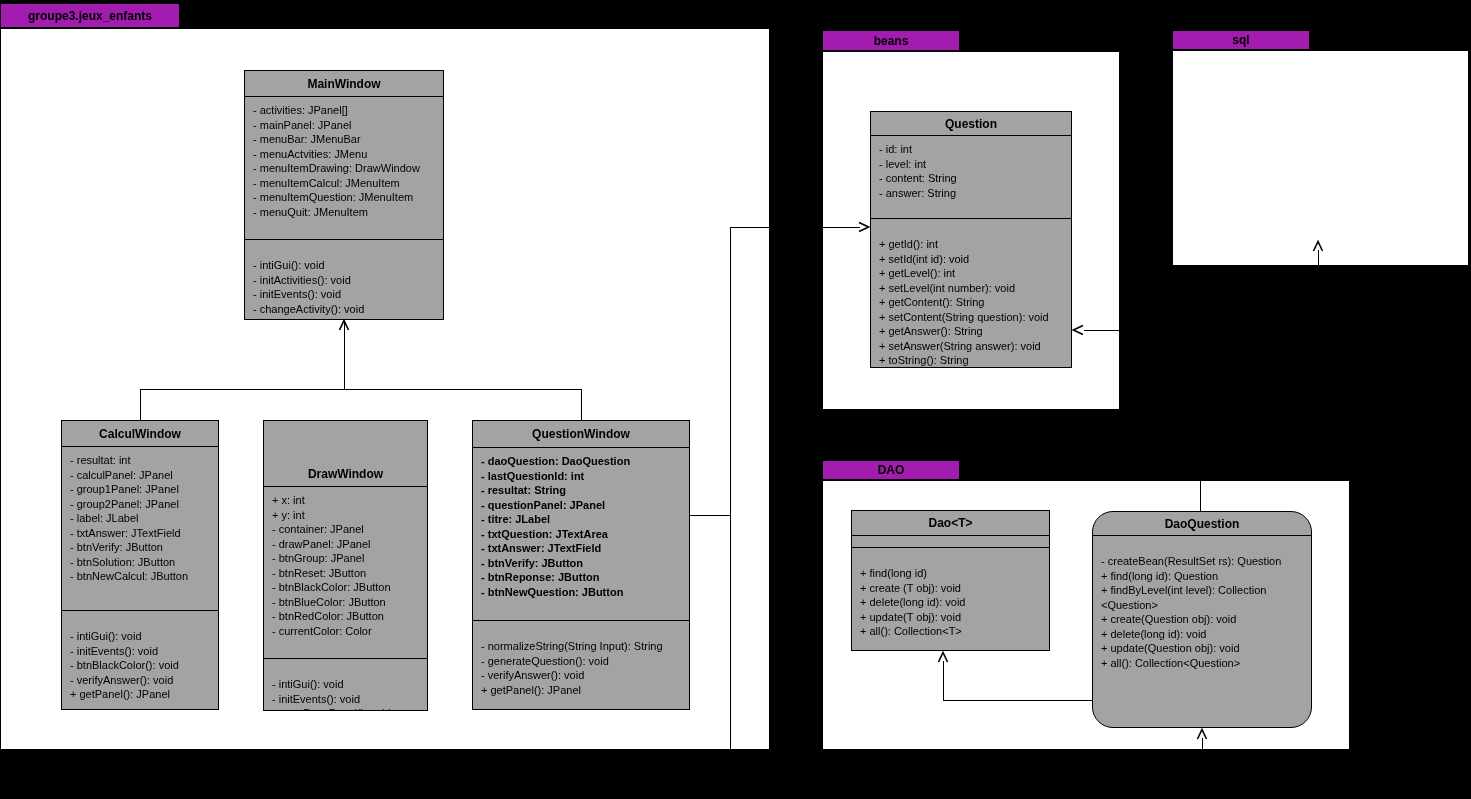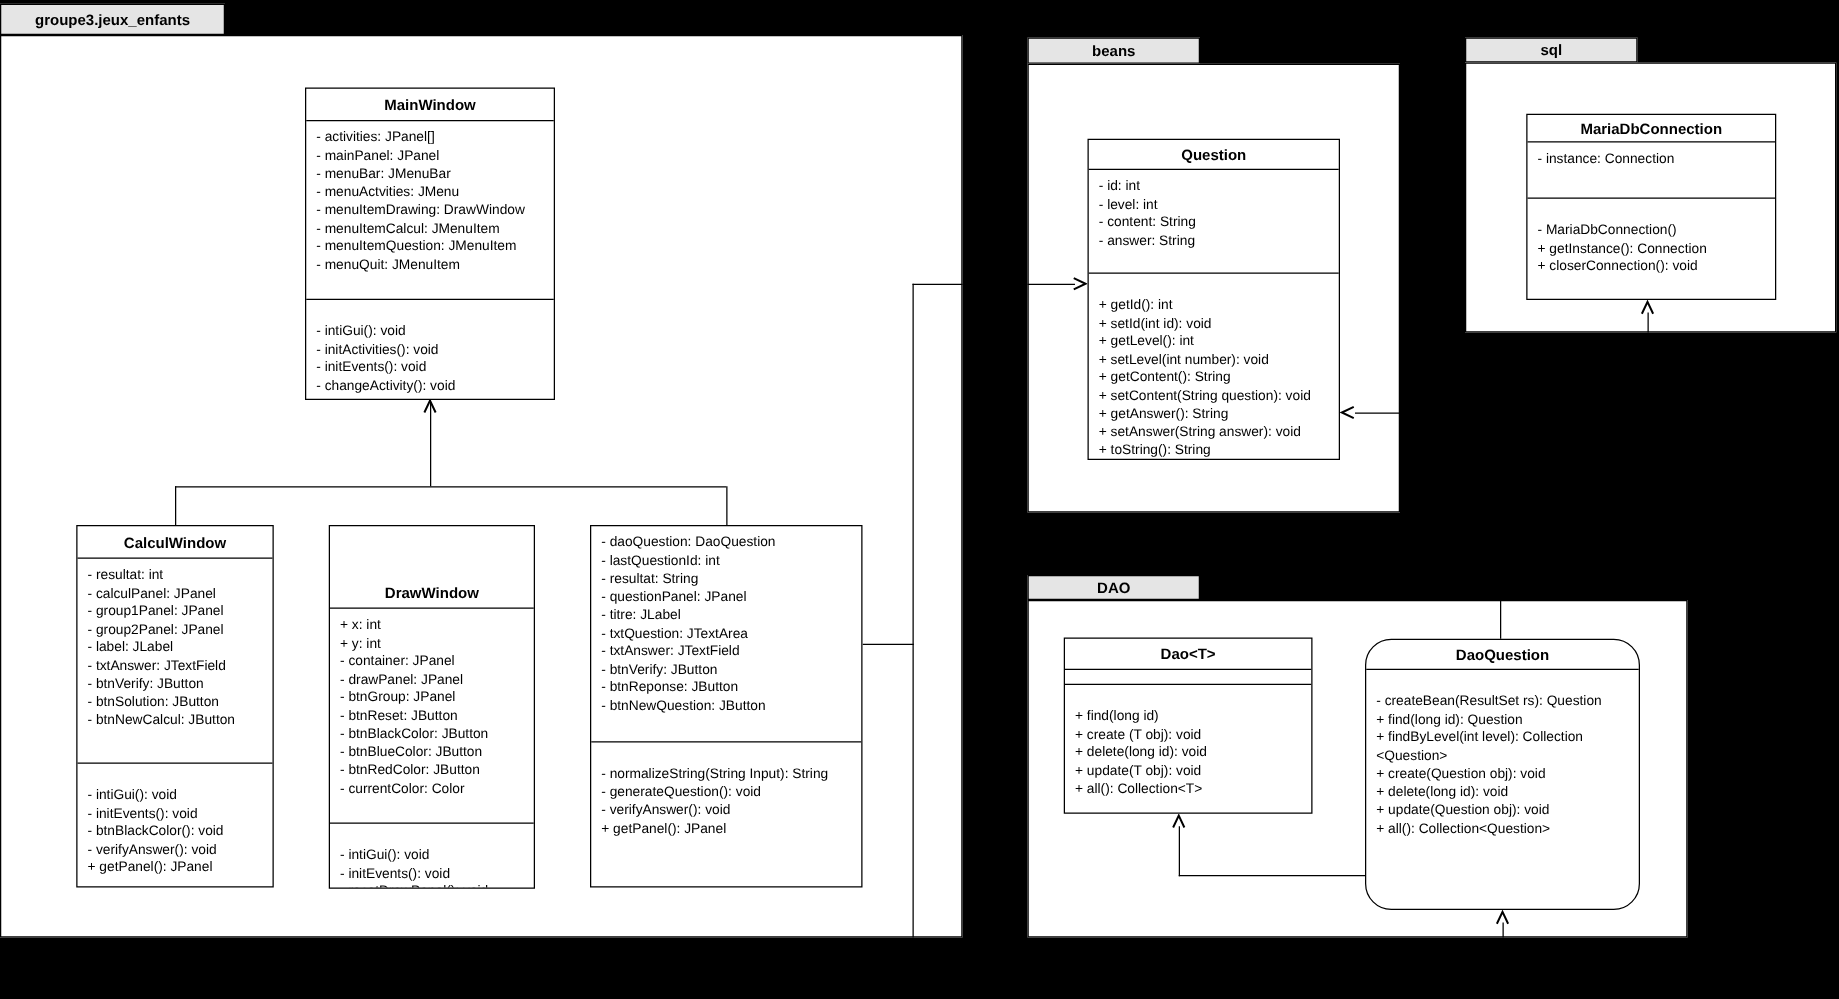--- a/index.html
+++ b/index.html
@@ -1,29 +1,29 @@
 <!DOCTYPE html>
 <html><head>
 <meta charset="utf-8">
 <style>
   html,body{margin:0;padding:0;background:#000;}
   #canvas{
     position:relative;width:1471px;height:799px;background:#000000;
     font-family:"Liberation Sans","DejaVu Sans",sans-serif;color:#000;overflow:hidden;
   }
   .pkg-tab{
-    position:absolute;background:#e5e5e5;border:1px solid #000;box-sizing:border-box;
+    position:absolute;background:#a21caf;border:1px solid #000;box-sizing:border-box;
     display:flex;align-items:center;justify-content:center;
     font-weight:bold;font-size:12px;
   }
   .pkg-body{
     position:absolute;background:#ffffff;border:1px solid #000;box-sizing:border-box;
   }
   .uml-class{
-    position:absolute;background:#ffffff;border:1px solid #000;box-sizing:border-box;
+    position:absolute;background:#a3a3a3;border:1px solid #000;box-sizing:border-box;
     display:flex;flex-direction:column;
   }
   .uml-title{
     flex:none;border-bottom:1px solid #000;box-sizing:border-box;
     display:flex;align-items:center;justify-content:center;
     font-weight:bold;font-size:12px;
   }
   .uml-attrs{
     flex:none;border-bottom:1px solid #000;box-sizing:border-box;
     padding:6px 6px 0 8px;overflow:hidden;
@@ -175,21 +175,22 @@
       </div>
     <div class="uml-methods">
         <div class="member">- intiGui(): void</div>
         <div class="member">- initEvents(): void</div>
         <div class="member">- resetDrawPanel(): void</div>
         <div class="member">+ getPanel(): JPanel</div>
       </div>
   </div>
 
   <div class="uml-class" style="left:472px;top:420px;width:218px;height:290px;">
-    <div class="uml-attrs" style="height:173px;">
+    <div class="uml-title" style="height:27px;">QuestionWindow</div>
+    <div class="uml-attrs" style="height:173px;font-weight:bold;">
         <div class="member">- daoQuestion: DaoQuestion</div>
         <div class="member">- lastQuestionId: int</div>
         <div class="member">- resultat: String</div>
         <div class="member">- questionPanel: JPanel</div>
         <div class="member">- titre: JLabel</div>
         <div class="member">- txtQuestion: JTextArea</div>
         <div class="member">- txtAnswer: JTextField</div>
         <div class="member">- btnVerify: JButton</div>
         <div class="member">- btnReponse: JButton</div>
         <div class="member">- btnNewQuestion: JButton</div>
@@ -216,31 +217,20 @@
         <div class="member">+ getLevel(): int</div>
         <div class="member">+ setLevel(int number): void</div>
         <div class="member">+ getContent(): String</div>
         <div class="member">+ setContent(String question): void</div>
         <div class="member">+ getAnswer(): String</div>
         <div class="member">+ setAnswer(String answer): void</div>
         <div class="member">+ toString(): String</div>
       </div>
   </div>
 
-  <div class="uml-class" style="left:1221px;top:91px;width:200px;height:149px;">
-    <div class="uml-title" style="height:22px;">MariaDbConnection</div>
-    <div class="uml-attrs" style="height:45px;">
-        <div class="member">- instance: Connection</div>
-      </div>
-    <div class="uml-methods">
-        <div class="member">- MariaDbConnection()</div>
-        <div class="member">+ getInstance(): Connection</div>
-        <div class="member">+ closerConnection(): void</div>
-      </div>
-  </div>
 
   <div class="uml-class" style="left:851px;top:510px;width:199px;height:141px;">
     <div class="uml-title" style="height:25px;">Dao&lt;T&gt;</div>
     <div class="uml-attrs" style="height:12px;padding:0;"></div>
     <div class="uml-methods">
         <div class="member">+ find(long id)</div>
         <div class="member">+ create (T obj): void</div>
         <div class="member">+ delete(long id): void</div>
         <div class="member">+ update(T obj): void</div>
         <div class="member">+ all(): Collection&lt;T&gt;</div>

